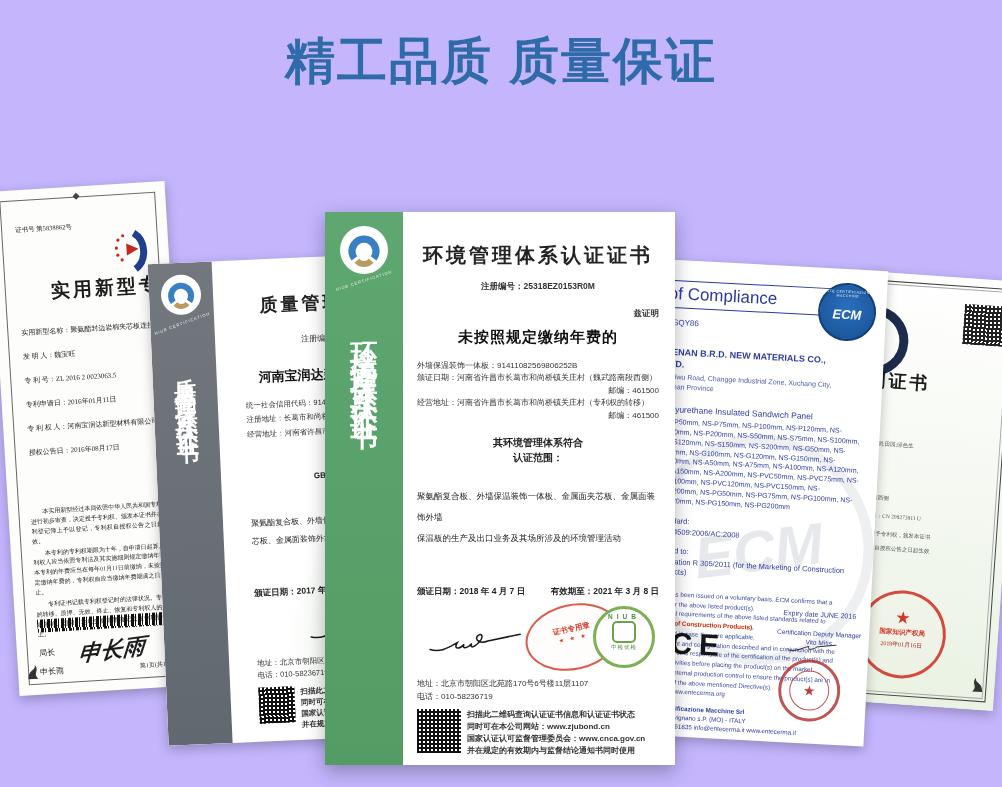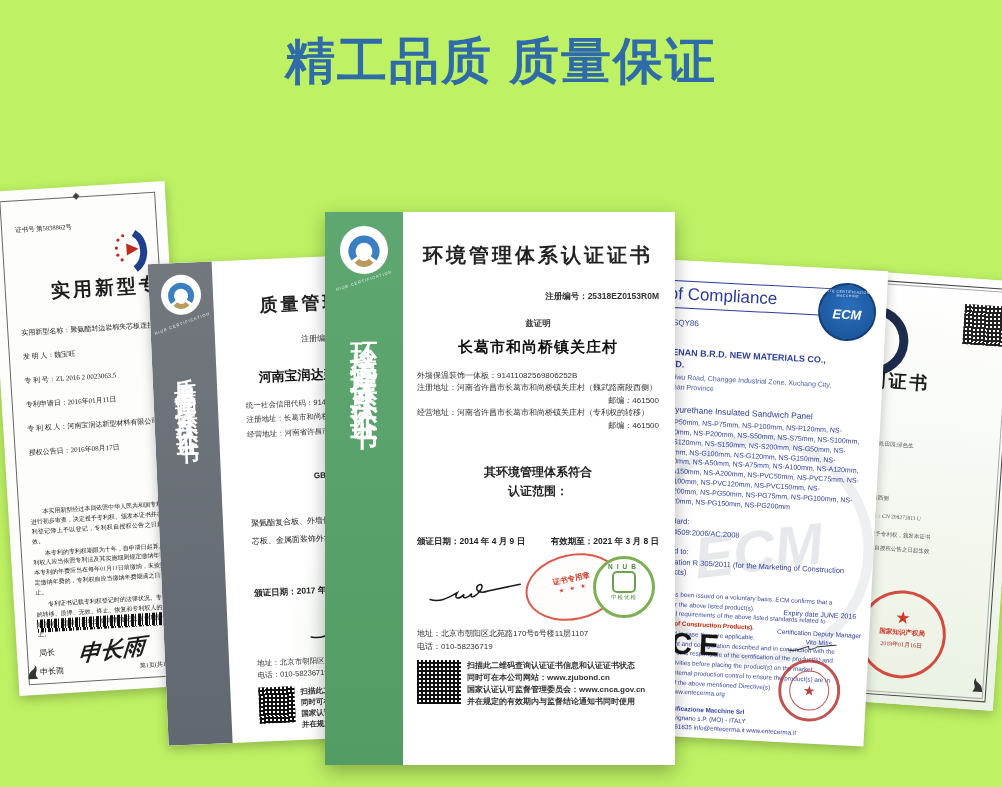--- a/index.html
+++ b/index.html
@@ -1,16 +1,16 @@
 <!DOCTYPE html>
 <html><head>
 <meta charset="utf-8">
 <style>
   html,body{margin:0;padding:0;background:#fff;}
-  .stage{position:relative;width:1002px;height:787px;background:#bef264;overflow:hidden;
+  .stage{position:relative;width:1002px;height:787px;background:#c4b5fd;overflow:hidden;
          font-family:"Liberation Sans",sans-serif;}
   
   .hdr{position:absolute;top:0;left:0;width:100%;text-align:center;}
   .hdr h1{margin:28px 0 0;font-size:50px;font-weight:bold;color:#2e6ba8;letter-spacing:2px;}
   .hdr p{margin:16px 0 0;font-size:23px;color:#3c3c3c;letter-spacing:1px;}
   
   .cert{position:absolute;background:#fff;box-shadow:0 4px 12px rgba(0,0,0,.25);overflow:hidden;}
   
   .serif{font-family:"Liberation Serif",serif;color:#1c1c1c;}
   .frame{position:absolute;inset:10px;border:1px solid #666;pointer-events:none;}
@@ -62,26 +62,26 @@
                  repeating-linear-gradient(0deg,#111 0 2px,#fff 2px 4px);}
   .qrtxt{font-size:7.5px;font-weight:600;color:#333;line-height:1.5;white-space:nowrap;}
   
   .ems{left:325px;top:212px;width:350px;height:553px;z-index:5;box-shadow:0 6px 18px rgba(0,0,0,.3);}
   .ems .band{width:78px;background:linear-gradient(180deg,#5fa771,#539c64);}
   .ems .bandlogo{top:14px;width:48px;height:48px;}
   .ems .bandarc{top:66px;}
   .ems .vtitle{top:108px;font-size:27px;letter-spacing:9px;}
   .ems .body{position:absolute;left:78px;top:0;right:0;bottom:0;padding:14px 16px 8px 14px;}
   .ems .t-title{font-size:20px;font-weight:bold;letter-spacing:3px;text-align:center;margin-top:16px;color:#222;white-space:nowrap;}
-  .ems .t-reg{font-size:8.5px;text-align:right;margin-top:22px;color:#333;font-weight:600;}
-  .ems .t-cert{font-size:8.5px;text-align:center;margin-top:15px;color:#333;font-weight:600;}
+  .ems .t-reg{font-size:8.5px;text-align:center;margin-top:12px;color:#333;font-weight:600;}
+  .ems .t-cert{font-size:8.5px;text-align:right;margin-top:15px;color:#333;font-weight:600;}
   .ems .t-co{font-size:15px;font-weight:bold;text-align:center;margin-top:8px;letter-spacing:1px;color:#111;}
   .ems .t-info{font-size:8px;line-height:1.55;margin-top:13px;color:#333;}
   .ems .t-info .pc{text-align:right;}
-  .ems .t-mid{font-size:12px;font-weight:bold;text-align:center;margin-top:31px;line-height:1.55;color:#222;}
+  .ems .t-mid{font-size:10px;font-weight:bold;text-align:center;margin-top:13px;line-height:1.55;color:#222;}
   .ems .t-scope{font-size:8.5px;line-height:2.5;margin-top:20px;color:#222;}
   .ems .dates{display:flex;justify-content:space-between;margin-top:36px;font-size:8.5px;font-weight:bold;color:#222;}
   .stamps{position:relative;height:70px;margin-top:6px;}
   .stamps .sigsvg{position:absolute;left:4px;top:20px;}
   .redoval{position:absolute;left:108px;top:0;width:92px;height:62px;border:2.5px solid rgba(213,62,45,.85);
            border-radius:50%;transform:rotate(-12deg);color:#d5402e;text-align:center;background:rgba(255,240,238,.15);}
   .redoval .in{margin-top:18px;font-size:7.5px;font-weight:bold;}
   .redoval .stars{font-size:6px;letter-spacing:2px;}
   .niub{position:absolute;right:4px;top:2px;width:56px;height:56px;border:3px solid #7cb052;border-radius:50%;
         background:#fff;text-align:center;color:#4c8a3f;}
@@ -314,34 +314,38 @@
           <path d="M14 29 A 8 8 0 0 0 26 29" stroke="#b99a5f" stroke-width="5" fill="none"></path>
         </svg>
       </div>
       <div class="bandarc">NIUB CERTIFICATION</div>
       <div class="vtitle">环境管理体系认证证书</div>
     </div>
     <div class="body">
       <div class="t-title">环境管理体系认证证书</div>
       <div class="t-reg">注册编号：25318EZ0153R0M</div>
       <div class="t-cert">兹证明</div>
-      <div class="t-co">长葛市和尚桥镇关庄村</div>
+      <div class="t-co">未按照规定缴纳年费的</div>
       <div class="t-info">
         <div>外墙保温装饰一体板：91411082569806252B</div>
-        <div>注册地址：河南省许昌市长葛市和尚桥镇关庄村（魏武路南段西侧）</div>
+        <div>颁证日期：河南省许昌市长葛市和尚桥镇关庄村（魏武路南段西侧）</div>
         <div class="pc">邮编：461500</div>
         <div>经营地址：河南省许昌市长葛市和尚桥镇关庄村（专利权的转移）</div>
         <div class="pc">邮编：461500</div>
       </div>
       <div class="t-mid">
         <div>其环境管理体系符合</div>
         <div>认证范围：</div>
       </div>
+      <div class="t-scope">
+        <div>聚氨酯复合板、外墙保温装饰一体板、金属面夹芯板、金属面装饰外墙</div>
+        <div>保温板的生产及出口业务及其场所涉及的环境管理活动</div>
+      </div>
       <div class="dates">
-        <div>颁证日期：2014 年 4 月 9 日</div>
+        <div>颁证日期：2018 年 4 月 7 日</div>
         <div>有效期至：2021 年 3 月 8 日</div>
       </div>
       <div class="stamps">
         <svg class="sigsvg" width="110" height="34" viewBox="0 0 120 40">
           <path d="M6 30 C 20 34, 30 26, 38 22 C 33 30, 40 30, 46 24 C 43 30, 50 29, 55 23 C 52 29, 58 28, 64 21 C 70 14, 66 10, 62 14 C 58 18, 64 24, 74 20 L 112 12" fill="none" stroke="#1a1a1a" stroke-width="1.8" stroke-linecap="round"></path>
         </svg>
         <div class="redoval">
           <div class="in">证书专用章</div>
           <div class="stars">★ ★ ★</div>
         </div>

